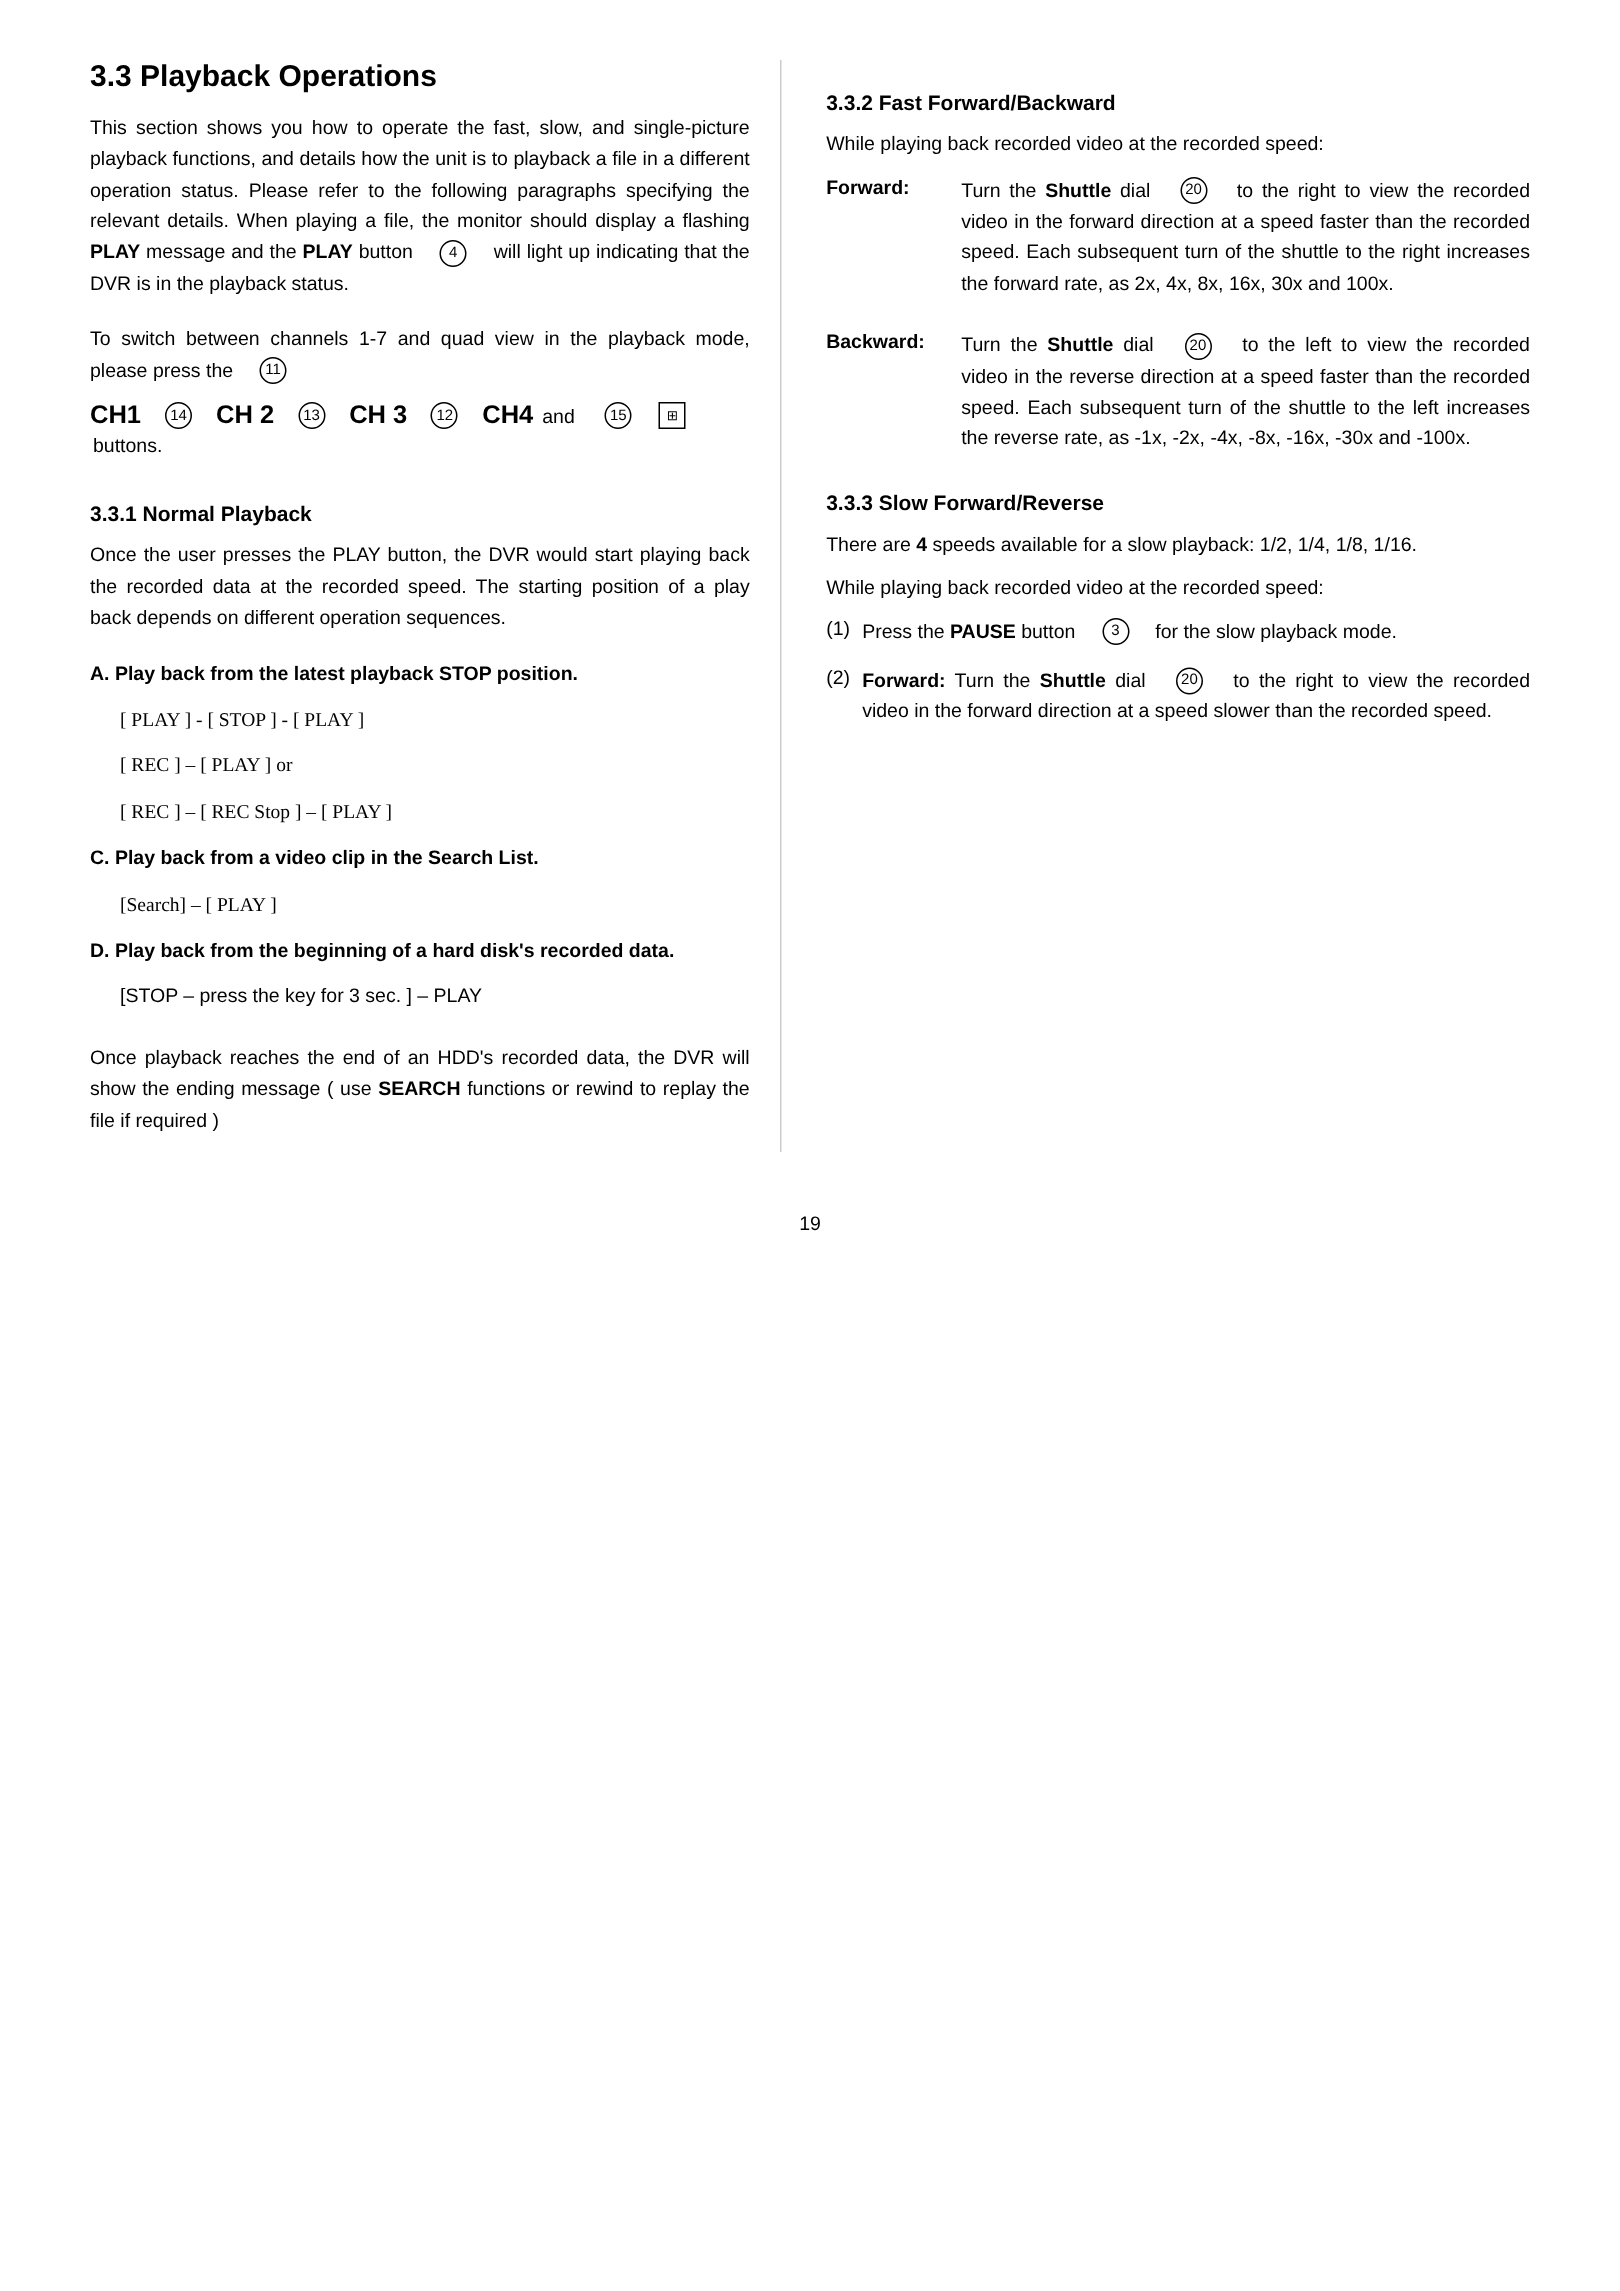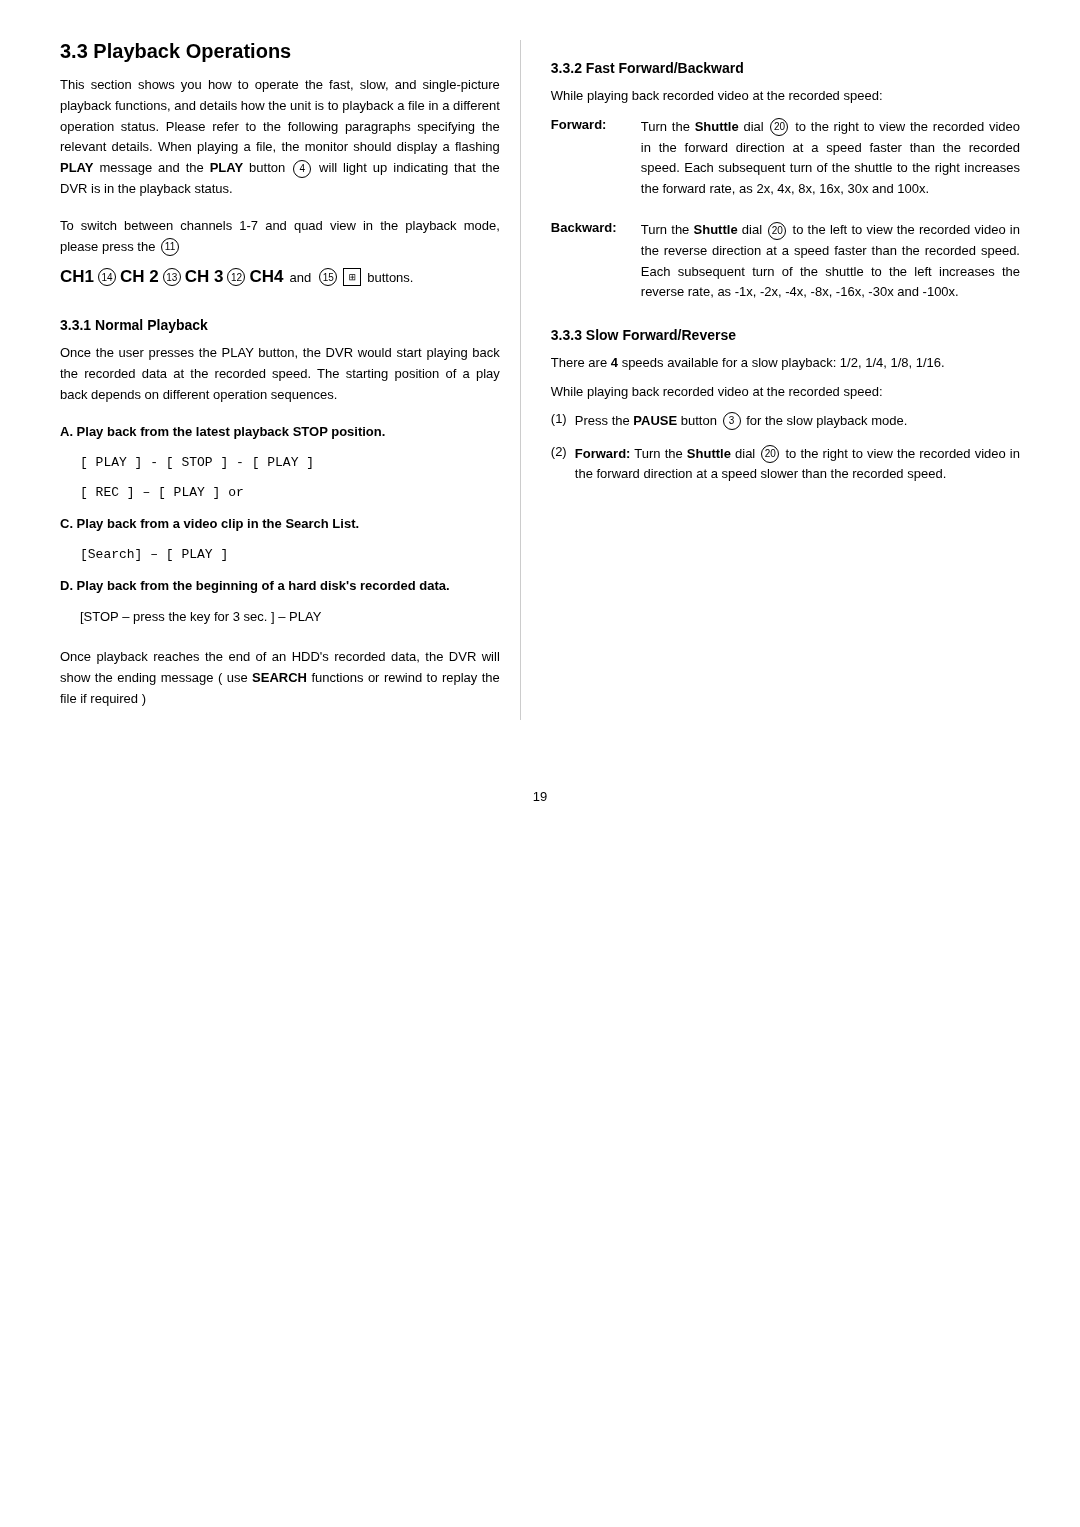--- a/index.html
+++ b/index.html
@@ -15,21 +15,20 @@
       color: #000000;
       width: 1080px;
       min-height: 1527px;
       padding: 40px 60px 60px 60px;
     }
 
     .page-container {
       display: flex;
       flex-direction: column;
       width: 100%;
-      gap: 29px;
     }
 
     .two-column {
       display: flex;
       gap: 0;
       width: 100%;
     }
 
     .left-column {
       width: 48%;
@@ -68,21 +67,21 @@
     .circle-num {
       display: inline-flex;
       align-items: center;
       justify-content: center;
       width: 18px;
       height: 18px;
       border-radius: 50%;
       border: 1px solid #000;
       font-size: 10px;
       vertical-align: middle;
-      margin: 0 2px;
+      margin: 0 14px;
     }
 
     .square-icon {
       display: inline-flex;
       align-items: center;
       justify-content: center;
       width: 18px;
       height: 18px;
       border: 1px solid #000;
       font-size: 9px;
@@ -116,21 +115,21 @@
       margin-bottom: 16px;
     }
 
     .step-line {
       margin-bottom: 8px;
       line-height: 1.5;
     }
 
     .step-indent {
       padding-left: 20px;
-      font-family: Liberation Mono, monospace;
+      font-family: Liberation Serif, serif;
       font-size: 13px;
     }
 
     .step-indent2 {
       padding-left: 20px;
     }
 
     .once-playback {
       margin-top: 20px;
       line-height: 1.6;
@@ -253,20 +252,21 @@
 
         <div class="playback-steps">
 
           <div class="step-line">
             <p><strong>A.  Play back from the latest playback STOP position.</strong></p>
             <p class="step-indent">[ PLAY ] - [ STOP ] - [ PLAY ]</p>
           </div>
 
           <div class="step-line">
             <p class="step-indent">[ REC ] – [ PLAY ] or</p>
+            <p class="step-indent">[ REC ] – [ REC Stop ] – [ PLAY ]</p>
           </div>
 
           <div class="step-line">
             <p><strong>C.  Play back from a video clip in the Search List.</strong></p>
             <p class="step-indent">[Search] – [ PLAY ]</p>
           </div>
 
           <div class="step-line">
             <p><strong>D.  Play back from the beginning of a hard disk's recorded data.</strong></p>
             <p class="step-indent2">[STOP – press the key for 3 sec. ] – PLAY</p>

